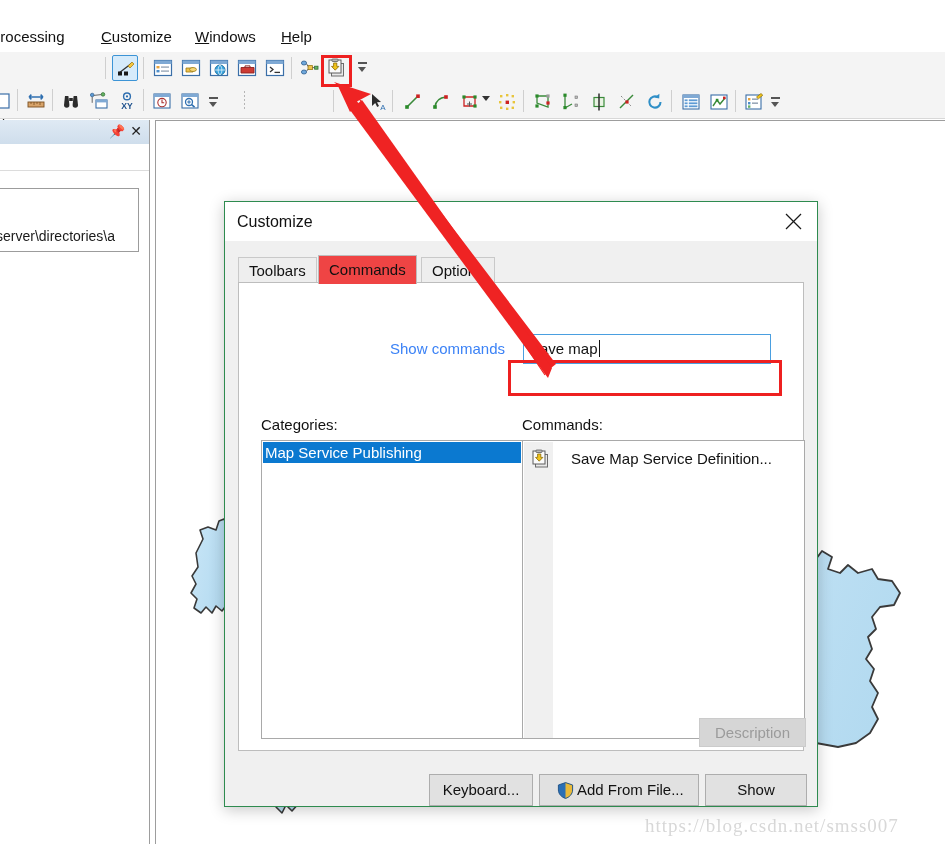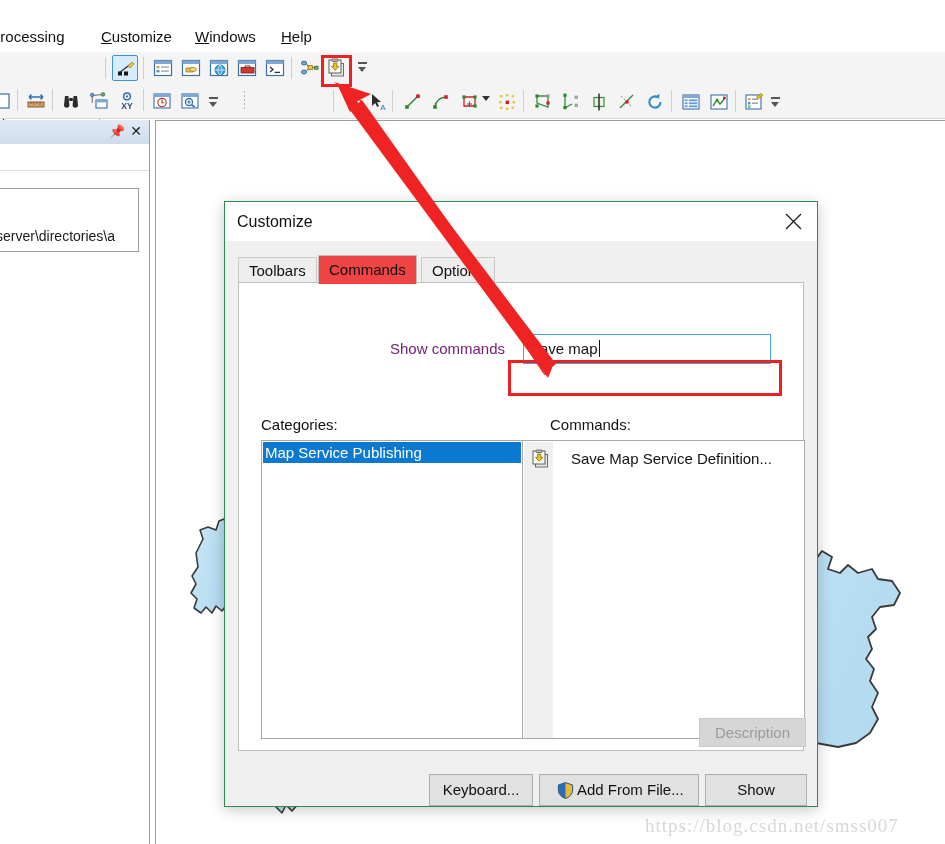--- a/index.html
+++ b/index.html
@@ -123,31 +123,31 @@
   }
   .tab.selected{
     top:0;height:29px;line-height:27px;background:#ef4444;border-color:#bdbdbd;z-index:3;
   }
 
   .tabpanel{
     position:absolute;left:13px;top:41px;width:566px;height:469px;
     background:#ffffff;border:1px solid #bdbdbd;box-sizing:border-box;
   }
 
-  .show-commands-label{position:absolute;left:151px;top:57px;font-size:15px;color:#701a75;white-space:nowrap;}
+  .show-commands-label{position:absolute;left:151px;top:57px;font-size:15px;color:#3b82f6;white-space:nowrap;}
   .search-box{
     position:absolute;left:284px;top:51px;width:248px;height:30px;
     background:#ffffff;border:1px solid #4a9fe0;box-sizing:border-box;
   }
   .search-text{position:absolute;left:6px;top:5px;font-size:15px;color:#111;white-space:nowrap;}
   .caret{display:inline-block;width:1px;height:17px;background:#111;vertical-align:-3px;margin-left:1px;}
 
   .col-label{position:absolute;top:133px;font-size:15px;color:#111;white-space:nowrap;}
   #label-categories{left:22px;}
-  #label-commands{left:283px;margin-left:28px;}
+  #label-commands{left:283px;}
 
   .listbox{
     position:absolute;top:157px;height:299px;background:#ffffff;
     border:1px solid #a9a9a9;box-sizing:border-box;overflow:hidden;
   }
   #categories-list{left:22px;width:282px;}
   #commands-list{left:283px;width:283px;}
 
   .cat-item{
     position:absolute;left:1px;top:1px;width:258px;height:21px;line-height:21px;

